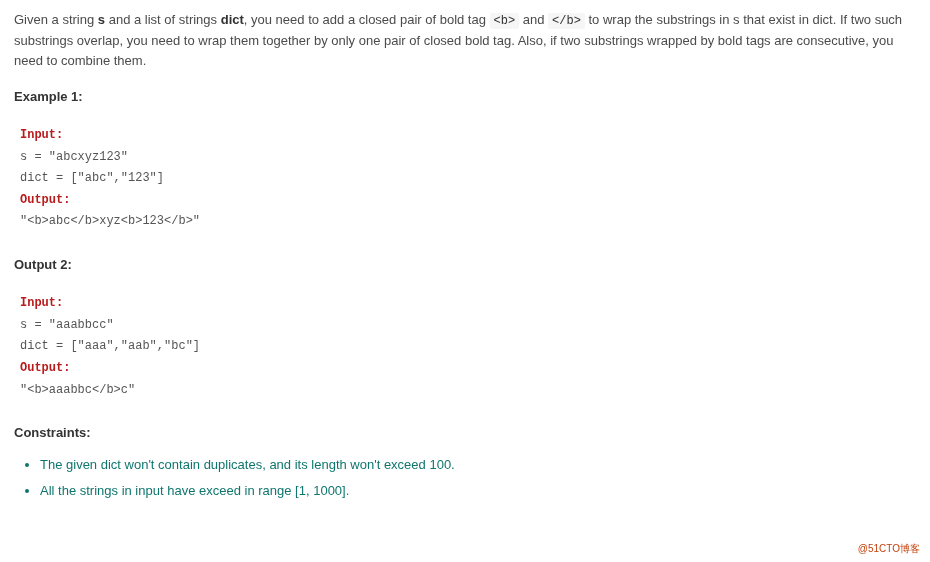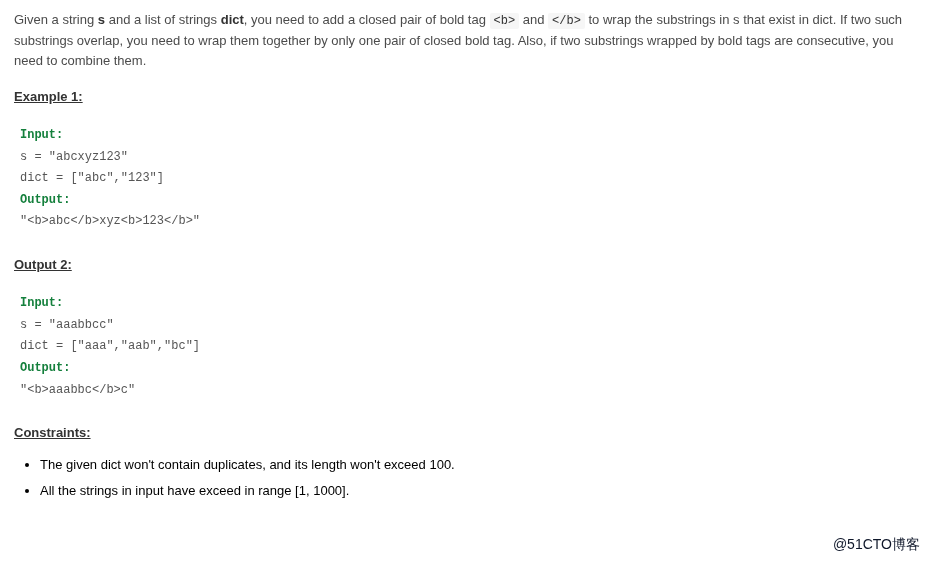--- a/index.html
+++ b/index.html
@@ -26,50 +26,49 @@
   }
   strong.kw {
     font-weight: 700;
     color: #333;
   }
   h4.section {
     font-size: 13px;
     color: #333;
     font-weight: 700;
     margin: 16px 0 12px 0;
-    text-decoration: underline;
   }
   pre.example {
     margin: 0 0 16px 0;
     padding: 6px 6px 6px 6px;
     background: #fff;
     font-family: Consolas, Menlo, Monaco, "Courier New", monospace;
     font-size: 12px;
     line-height: 1.8;
     color: #555;
     white-space: pre-wrap;
   }
   pre.example b {
-    color: #15803d;
+    color: #b91c1c;
     font-weight: 700;
   }
   ul.constraints {
     margin: 4px 0 0 0;
     padding-left: 26px;
   }
   ul.constraints li {
     margin: 6px 0;
-    color: #000000;
+    color: #0f766e;
   }
   .watermark {
     position: fixed;
     right: 10px;
     bottom: 6px;
-    color: #0f172a;
-    font-size: 14px;
+    color: #c2410c;
+    font-size: 10px;
     pointer-events: none;
     user-select: none;
   }
 </style>
 </head>
 <body>
 
 <p class="desc">
   <span>Given a string </span><strong class="kw">s</strong><span> and a list of strings </span><strong class="kw">dict</strong><span>, you need to add a closed pair of bold tag </span><code class="inline">&lt;b&gt;</code><span> and </span><code class="inline">&lt;/b&gt;</code><span> to wrap the substrings in s that exist in dict. If two such substrings overlap, you need to wrap them together by only one pair of closed bold tag. Also, if two substrings wrapped by bold tags are consecutive, you need to combine them.</span>
 </p>

